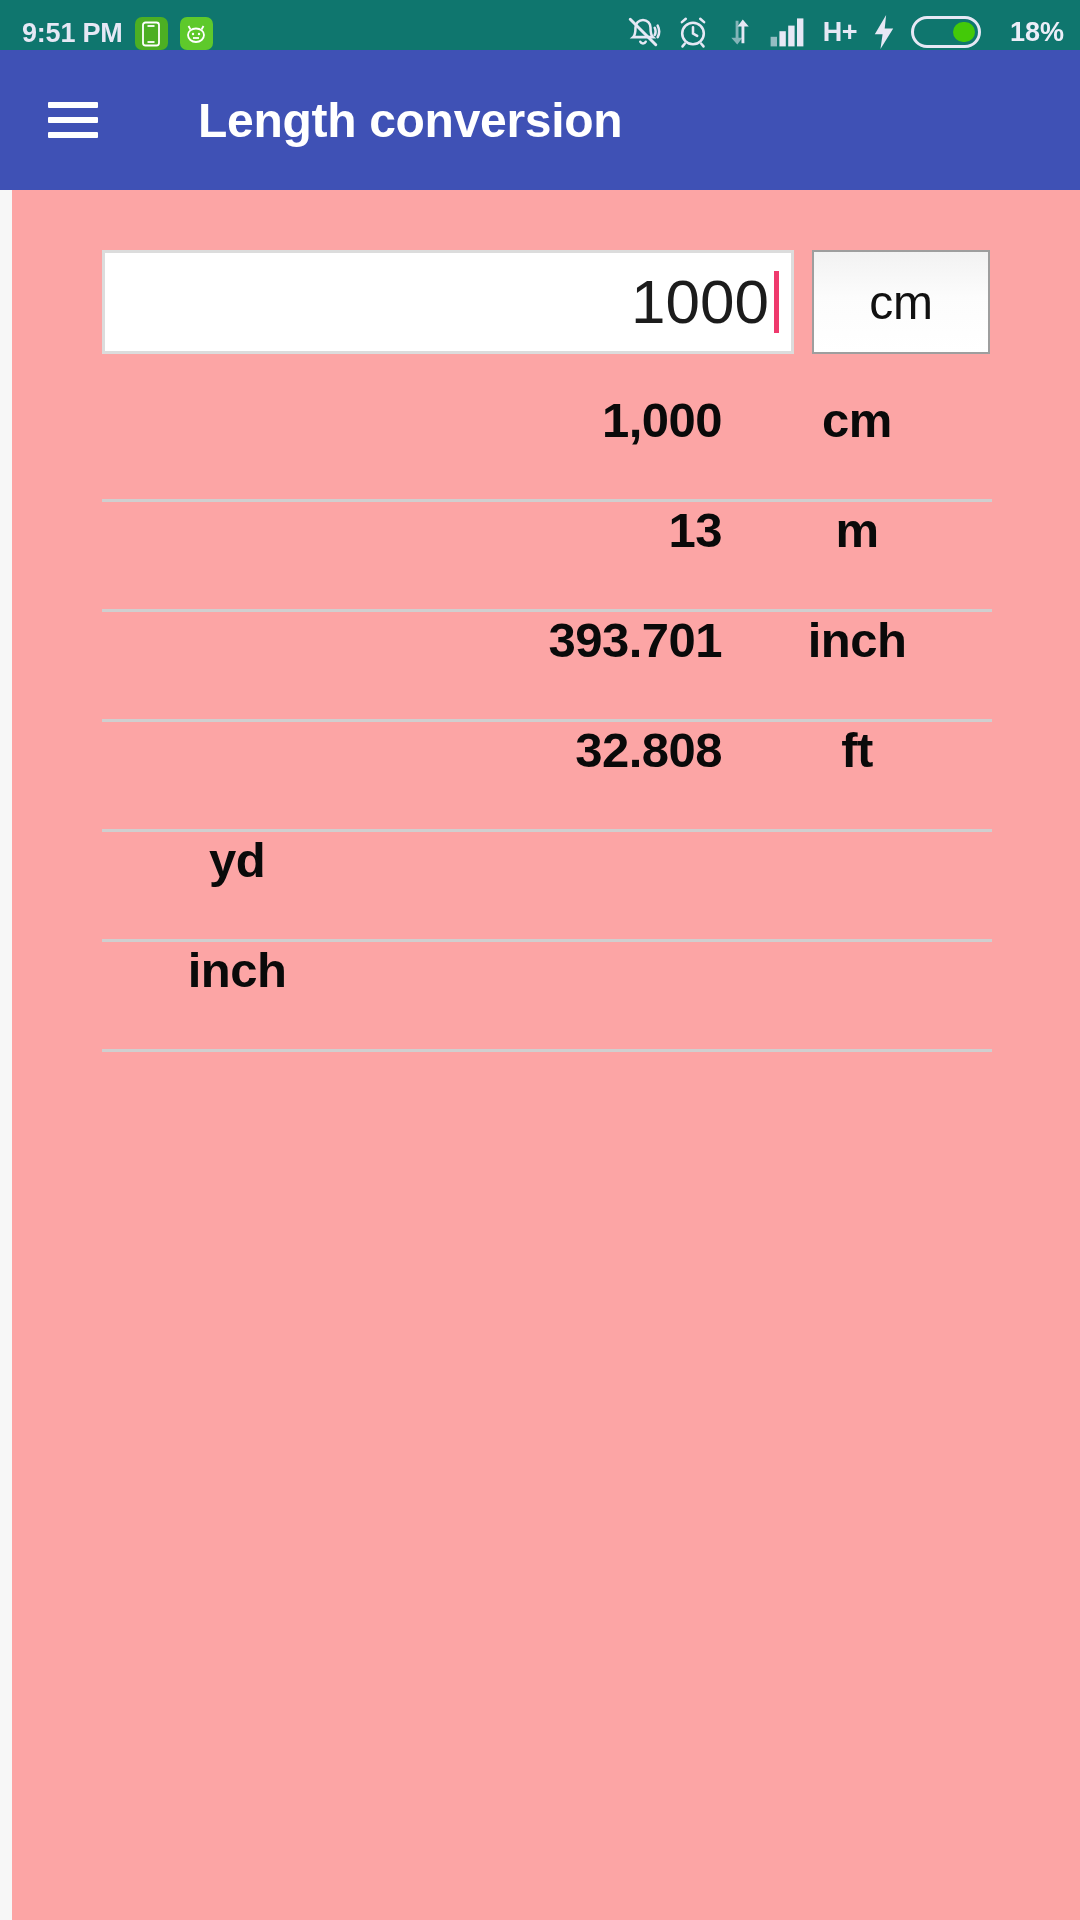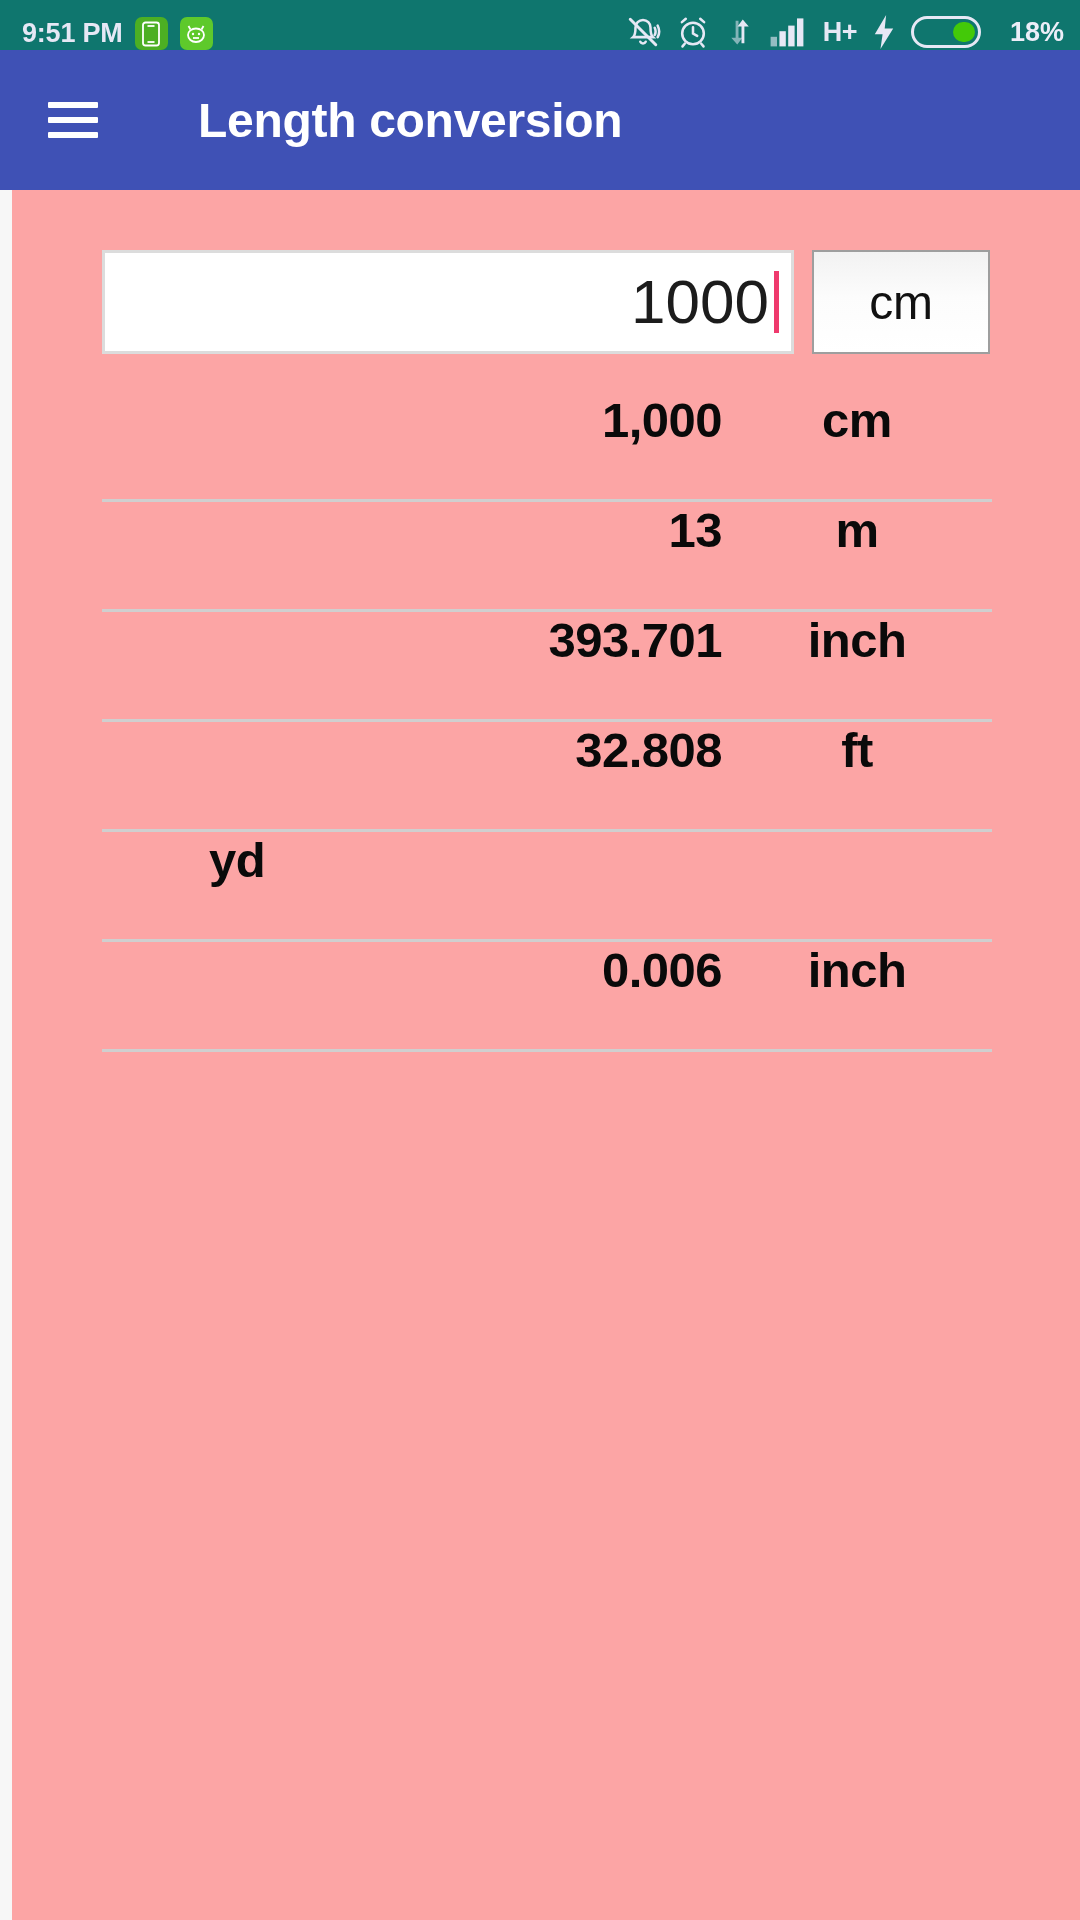--- a/index.html
+++ b/index.html
@@ -291,18 +291,17 @@
     <div class="result-row">
       <div class="result-value">32.808</div>
       <div class="result-unit">ft</div>
     </div>
 
     <div class="result-row">
       <div class="result-unit">yd</div>
     </div>
 
     <div class="result-row">
-      <div class="result-value">0.006</div>
       <div class="result-unit">inch</div>
     </div>
 
   </div>
 </div>
 
 </body></html>

